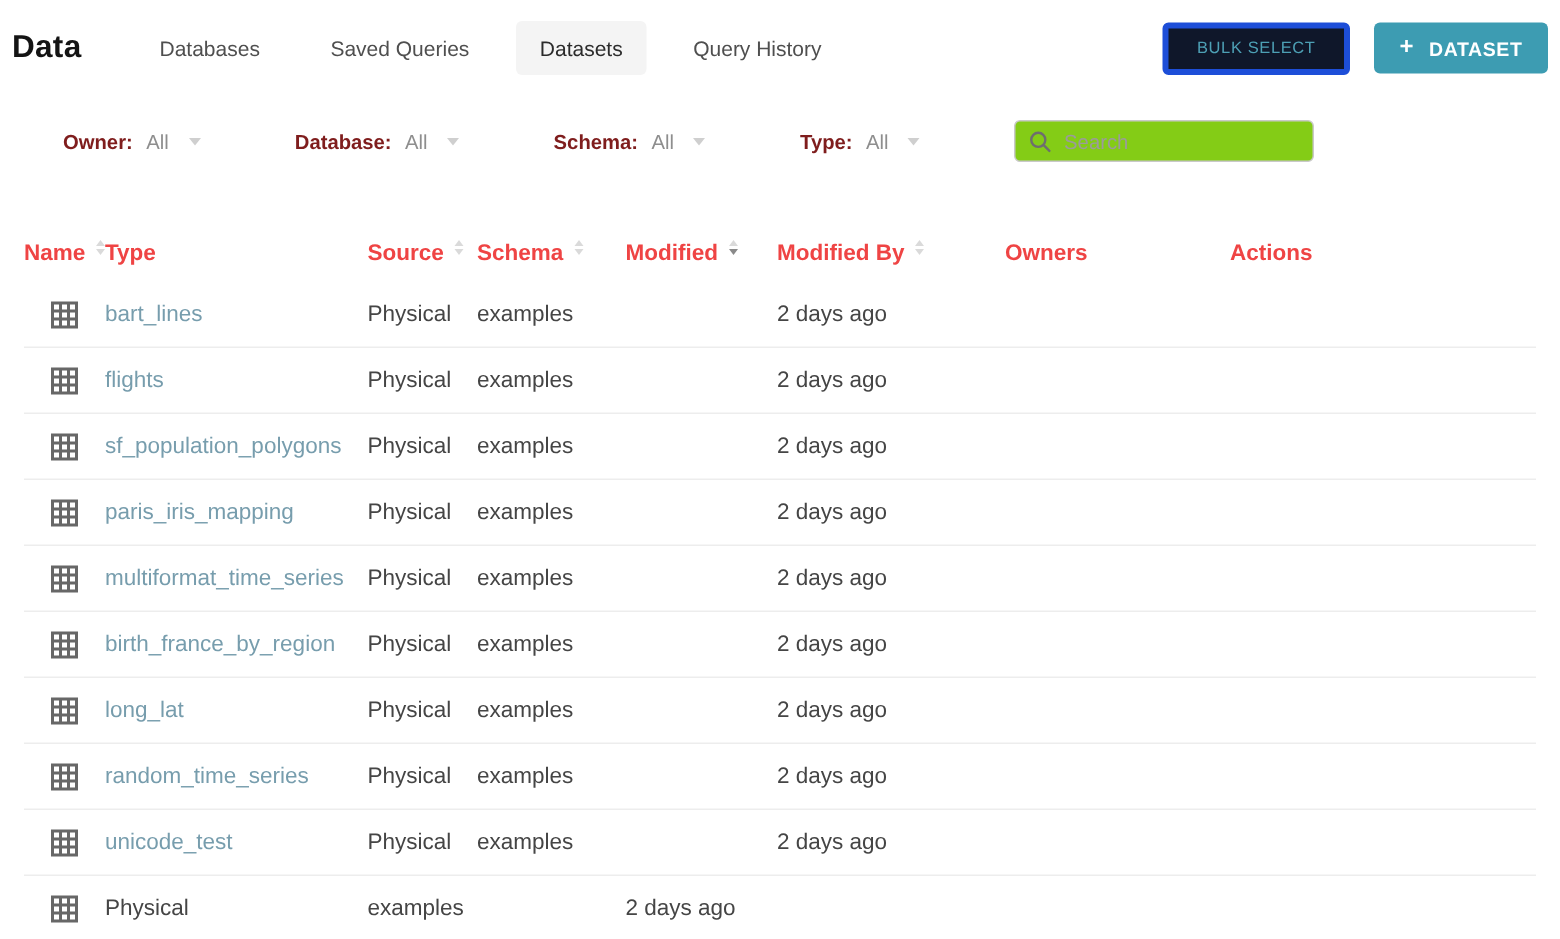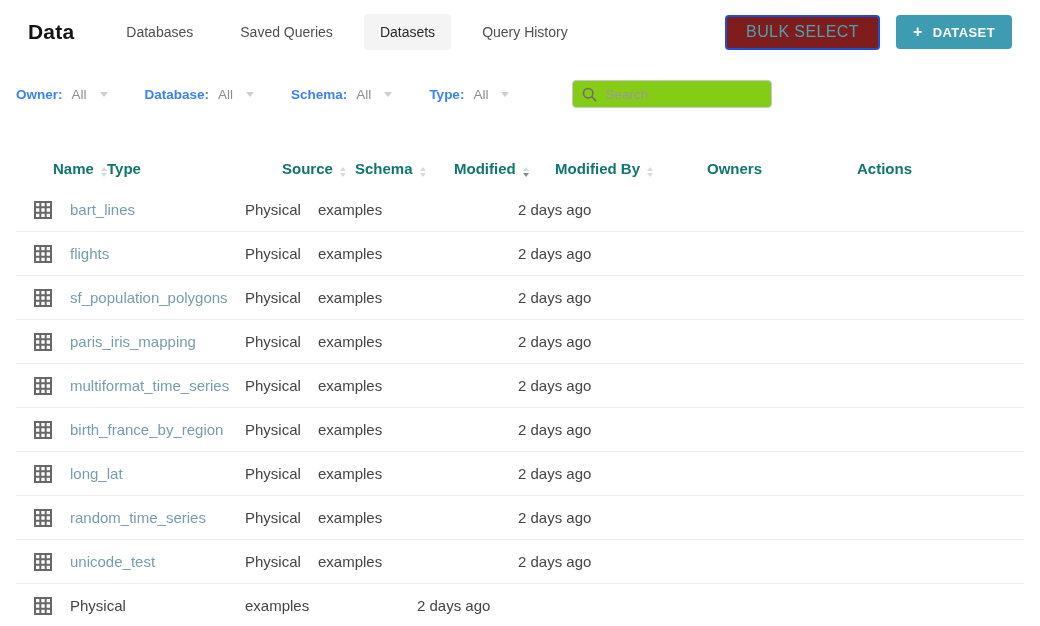--- a/index.html
+++ b/index.html
@@ -3,46 +3,46 @@
 <meta charset="utf-8">
 <style>
   * { box-sizing: border-box; margin: 0; padding: 0; }
   html, body { width: 1040px; height: 626px; overflow: hidden; }
   body {
     background: #ffffff;
     font-family: "Liberation Sans", sans-serif;
     color: #454545;
   }
   
-  .topbar { height: 64px; padding: 0 28px; display: flex; align-items: center; }
+  .topbar { height: 64px; padding: 0 8px; display: flex; align-items: center; }
   .page-title { font-size: 21px; font-weight: 700; color: #141414; margin-right: 36px; letter-spacing: 0.2px; }
   .tabs { display: flex; align-items: flex-end; gap: 15px; }
   .tab {
     background: transparent; border: none; cursor: pointer;
     font-family: inherit; font-size: 14px; color: #4f4f4f;
     padding: 10px 16px; border-radius: 4px; white-space: nowrap;
   }
   .tab.active { background: #f4f4f4; color: #2b2b2b; }
   .spacer { flex: 1; }
   .btn-bulk {
-    background: #7f1d1d; color: #4da0b5; border: 2px solid #1d4ed8;
-    font-family: inherit; font-size: 16px; letter-spacing: 0.4px;
+    background: #0f172a; color: #4da0b5; border: 4px solid #1d4ed8;
+    font-family: inherit; font-size: 11px; letter-spacing: 0.4px;
     height: 35px; padding: 0 19px; border-radius: 4px; cursor: pointer;
   }
   .btn-primary {
     background: #3d9cb2; color: #ffffff; border: none;
     font-family: inherit; font-size: 13px; font-weight: 700; letter-spacing: 0.4px;
     height: 34px; padding: 0 17px; border-radius: 4px; cursor: pointer;
     display: inline-flex; align-items: center; gap: 10px; margin-left: 16px;
   }
   .btn-primary .plus { font-size: 16px; font-weight: 700; line-height: 1; }
   
   .filterbar { height: 40px; margin-top: 10px; padding: 0 16px; display: flex; align-items: center; }
   .filter { display: flex; align-items: center; margin-right: 37px; cursor: pointer; }
-  .flabel { font-size: 13.5px; font-weight: 700; color: #3b82f6; }
+  .flabel { font-size: 13.5px; font-weight: 700; color: #7f1d1d; margin-left: 26px; }
   .fvalue { font-size: 13.5px; color: #8e8e8e; margin-left: 9px; }
   .fcaret {
     width: 0; height: 0; margin-left: 13px;
     border-left: 4px solid transparent; border-right: 4px solid transparent;
     border-top: 5px solid #cfcfcf;
   }
   .search {
     display: flex; align-items: center; width: 200px; height: 28px;
     border: 1px solid #c9c9c9; border-radius: 4px; padding: 0 9px; margin-left: 26px;
     background: #84cc16;
@@ -54,21 +54,21 @@
   }
   .search input::placeholder { color: #9b9b9b; }
   
   .table { margin: 0 16px; }
   .thead, .trow {
     display: grid;
     grid-template-columns: 54px 175px 73px 99px 101px 152px 150px 100px 1fr;
     align-items: center;
   }
   .thead { height: 40px; margin-top: 34px; }
-  .th { display: flex; align-items: flex-end; font-size: 15px; font-weight: 700; color: #0f766e; margin-left: 37px; }
+  .th { display: flex; align-items: flex-start; font-size: 15px; font-weight: 700; color: #ef4444; }
   .sort-icon { display: inline-flex; flex-direction: column; margin-left: 7px; }
   .tri-up {
     width: 0; height: 0; border-left: 3.5px solid transparent; border-right: 3.5px solid transparent;
     border-bottom: 4px solid #dadada; margin-bottom: 2px;
   }
   .tri-down {
     width: 0; height: 0; border-left: 3.5px solid transparent; border-right: 3.5px solid transparent;
     border-top: 4px solid #dadada;
   }
   .sort-desc .tri-down { border-top-color: #8a8a8a; }

